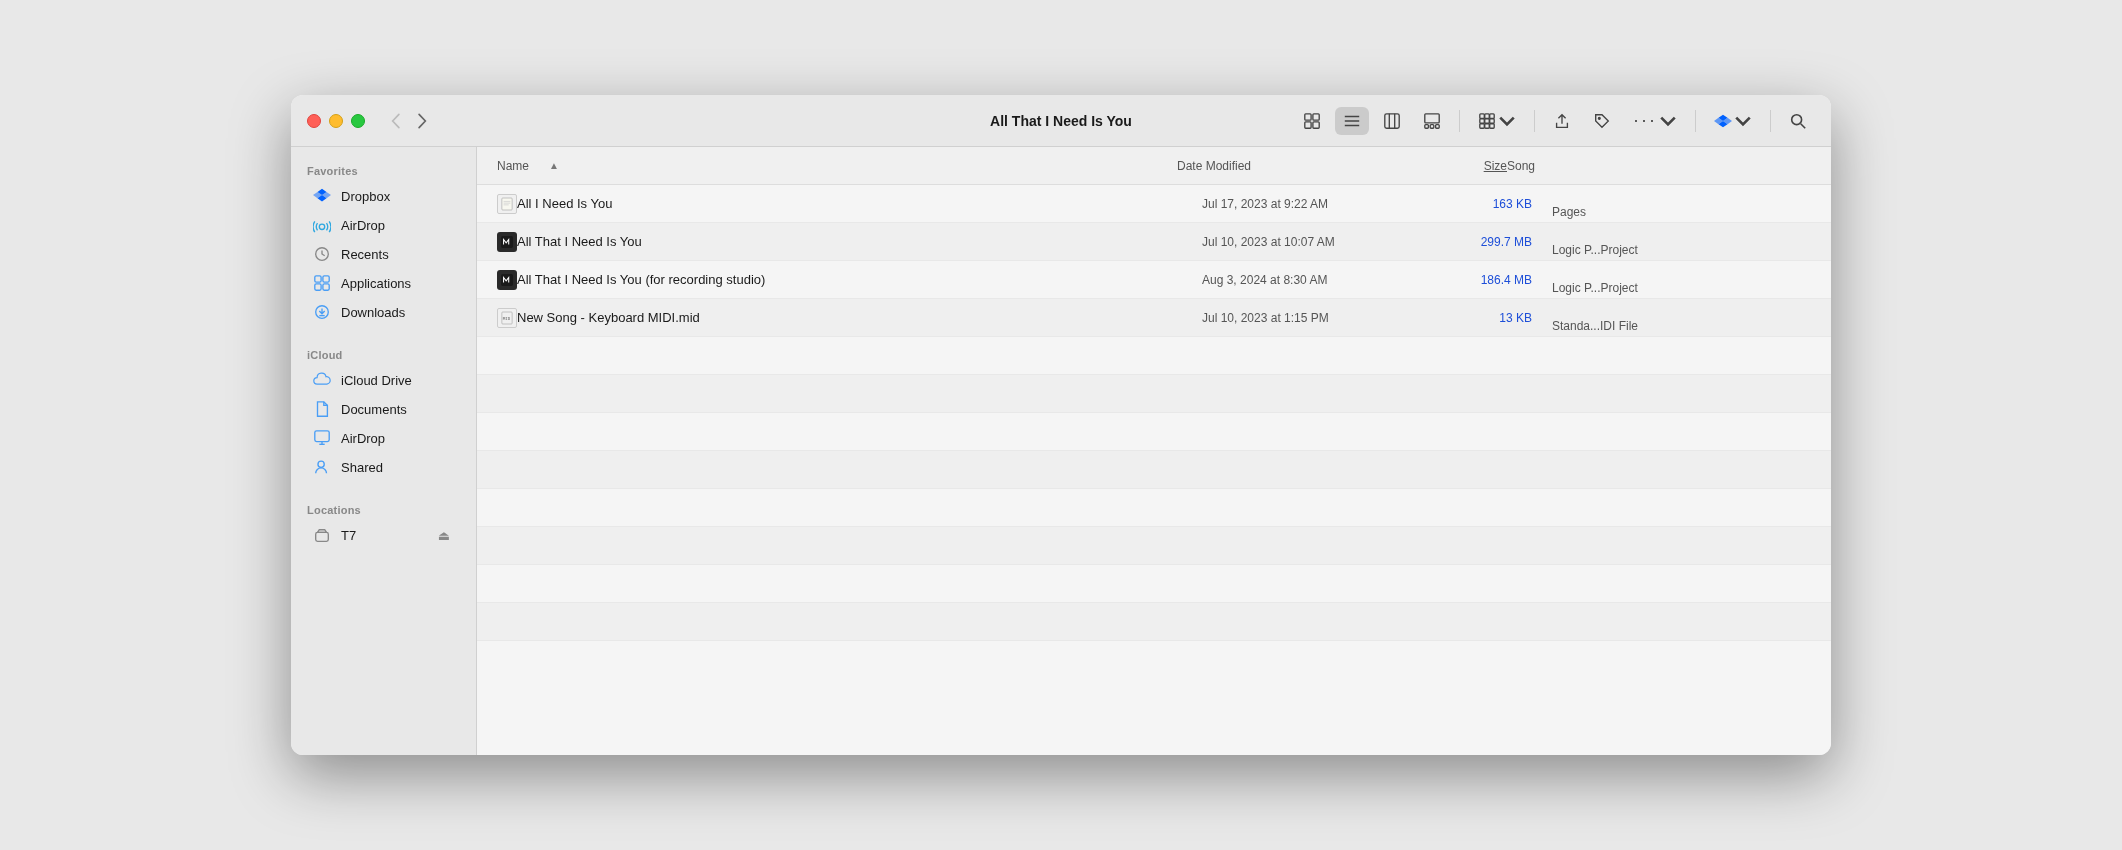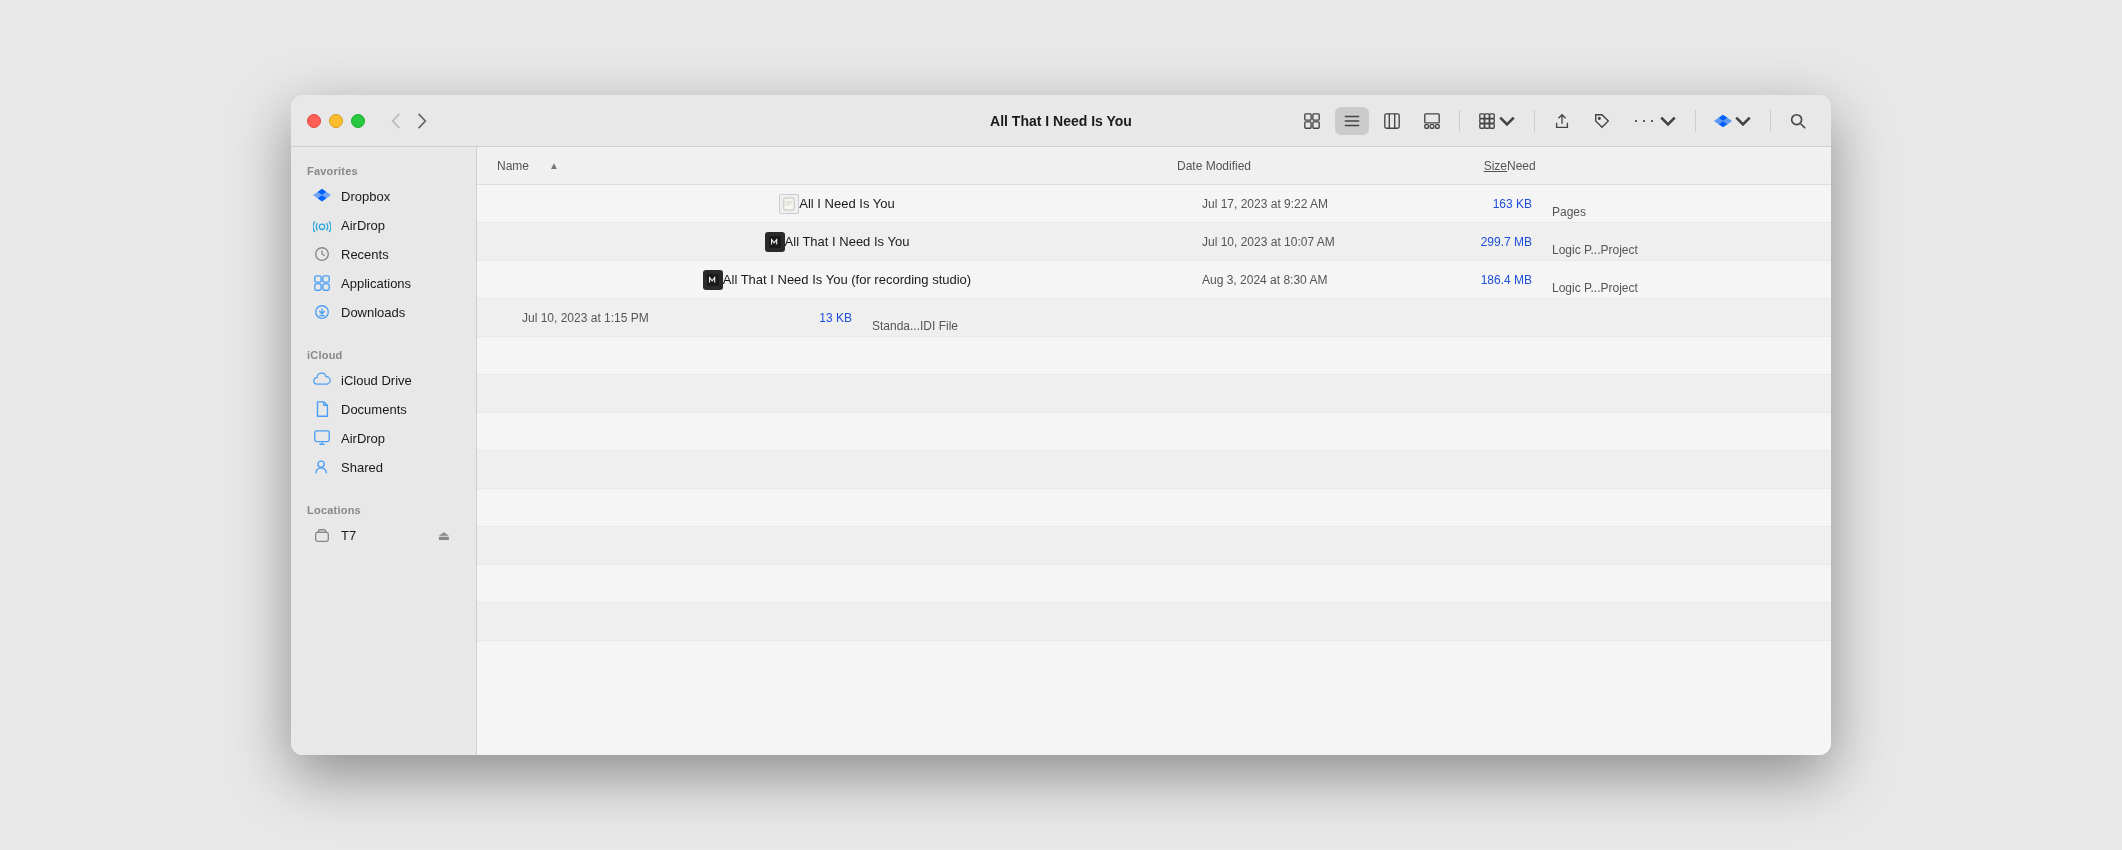--- a/index.html
+++ b/index.html
@@ -215,21 +215,20 @@
     }
     .file-row:nth-child(odd) { background: #f5f5f5; }
     .file-row:nth-child(even) { background: #efefef; }
 
     .file-name-cell {
       flex: 0 0 680px;
       display: flex;
       align-items: center;
       gap: 0;
       overflow: hidden;
-      justify-content: center;
     }
 
     .file-icon {
       width: 20px;
       height: 20px;
       display: flex;
       align-items: center;
       justify-content: center;
       flex-shrink: 0;
       font-size: 16px;
@@ -577,21 +576,21 @@
           <span>Name</span>
           <span class="sort-arrow">▲</span>
         </div>
         <div class="col-header col-date">
           <span>Date Modified</span>
         </div>
         <div class="col-header col-size">
           <span>Size</span>
         </div>
         <div class="col-header col-kind">
-          <span>Need</span>
+          <span>Song</span>
         </div>
       </div>
 
       <div class="file-list">
 
         <div class="file-row">
           <div class="file-name-cell">
             <div class="icon-pages file-icon">
               <svg viewBox="0 0 14 16" width="12" height="14" fill="none">
                 <rect x="1" y="1" width="12" height="14" rx="1" fill="#f8f8f0" stroke="#aaa" stroke-width="0.8"></rect>
@@ -631,20 +630,29 @@
               </svg>
             </div>
             <span class="file-name-text">All That I Need Is You (for recording studio)</span>
           </div>
           <div class="file-date">Aug 3, 2024 at 8:30 AM</div>
           <div class="file-size">186.4 MB</div>
           <div class="file-kind">Logic P...Project</div>
         </div>
 
         <div class="file-row">
+          <div class="file-name-cell">
+            <div class="icon-midi file-icon">
+              <svg viewBox="0 0 14 16" width="12" height="14" fill="none">
+                <rect x="1" y="1" width="12" height="14" rx="1" fill="#f0f0f0" stroke="#aaa" stroke-width="0.8"></rect>
+                <text x="2" y="10" font-size="5" fill="#666" font-family="monospace">MID</text>
+              </svg>
+            </div>
+            <span class="file-name-text">New Song - Keyboard MIDI.mid</span>
+          </div>
           <div class="file-date">Jul 10, 2023 at 1:15 PM</div>
           <div class="file-size">13 KB</div>
           <div class="file-kind">Standa...IDI File</div>
         </div>
 
         <div class="file-row" style="background:#f5f5f5;"></div>
         <div class="file-row" style="background:#efefef;"></div>
         <div class="file-row" style="background:#f5f5f5;"></div>
         <div class="file-row" style="background:#efefef;"></div>
         <div class="file-row" style="background:#f5f5f5;"></div>

